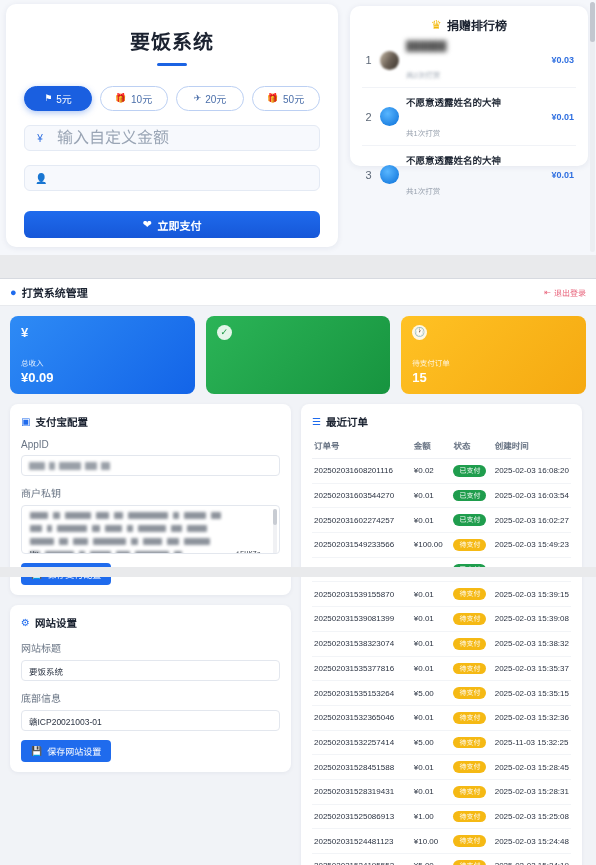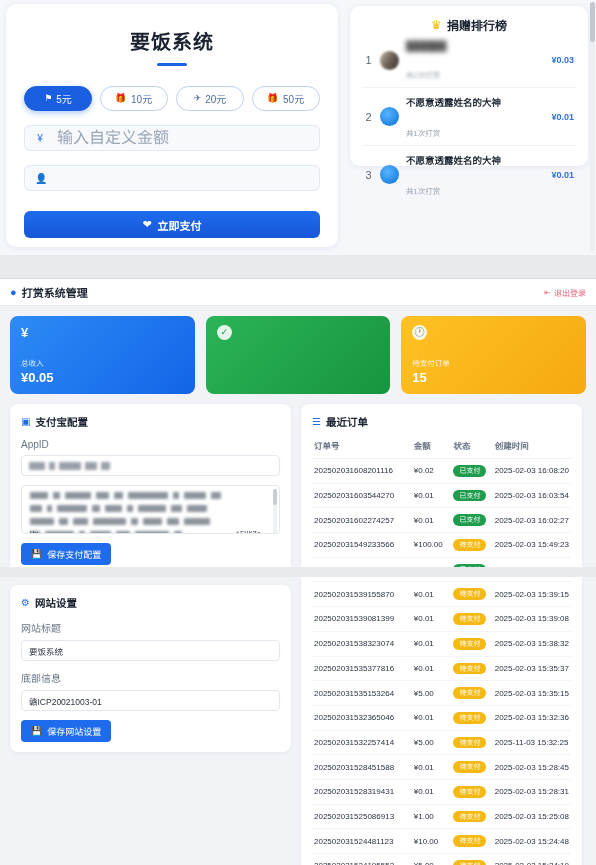--- a/index.html
+++ b/index.html
@@ -355,21 +355,21 @@
         <span>⇤</span>
         <span>退出登录</span>
       </div>
     </div>
 
     <div class="stats">
       <div class="stat blue">
         <div class="stat-ico">¥</div>
         <div>
           <div class="stat-label">总收入</div>
-          <div class="stat-value">¥0.05</div>
+          <div class="stat-value">¥0.09</div>
         </div>
       </div>
       <div class="stat green">
         <div class="stat-ico circ">✓</div>
       </div>
       <div class="stat orange">
         <div class="stat-ico circ">🕐</div>
         <div>
           <div class="stat-label">待支付订单</div>
           <div class="stat-value">15</div>
@@ -391,20 +391,21 @@
           <div class="redact-box">
             <div class="bars">
               <i style="width:16px"></i>
                 <i style="width:6px"></i>
                 <i style="width:22px"></i>
                 <i style="width:12px"></i>
                 <i style="width:9px"></i>
             </div>
           </div>
 
+          <div class="form-label">商户私钥</div>
           <div class="key-area">
             <div class="kline" style="top:6px">
               <i style="width:18px"></i>
                 <i style="width:7px"></i>
                 <i style="width:26px"></i>
                 <i style="width:13px"></i>
                 <i style="width:9px"></i>
               <i style="width:40px"></i>
                 <i style="width:6px"></i>
                 <i style="width:22px"></i>

